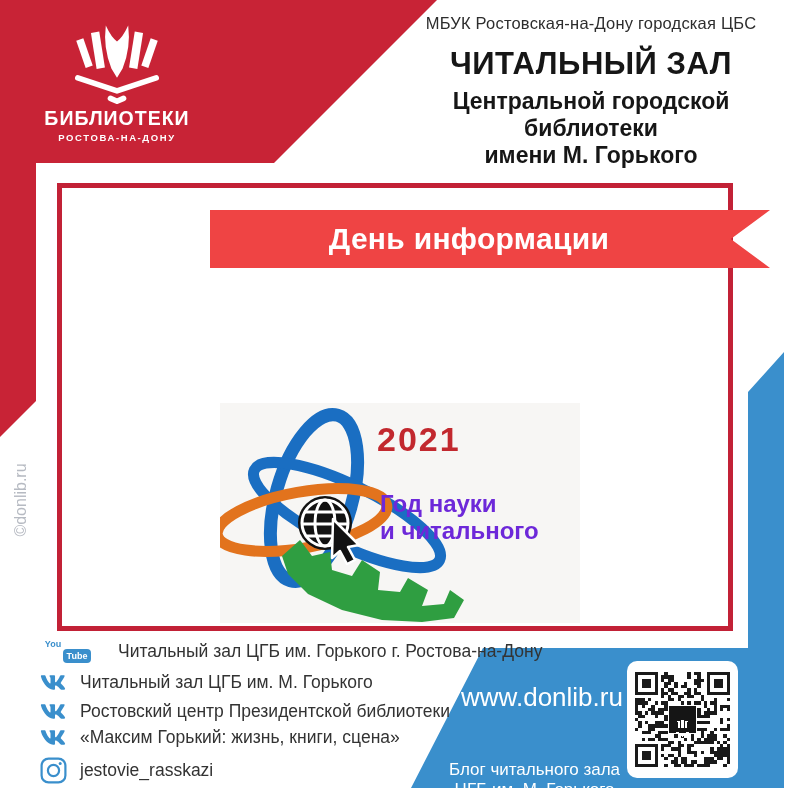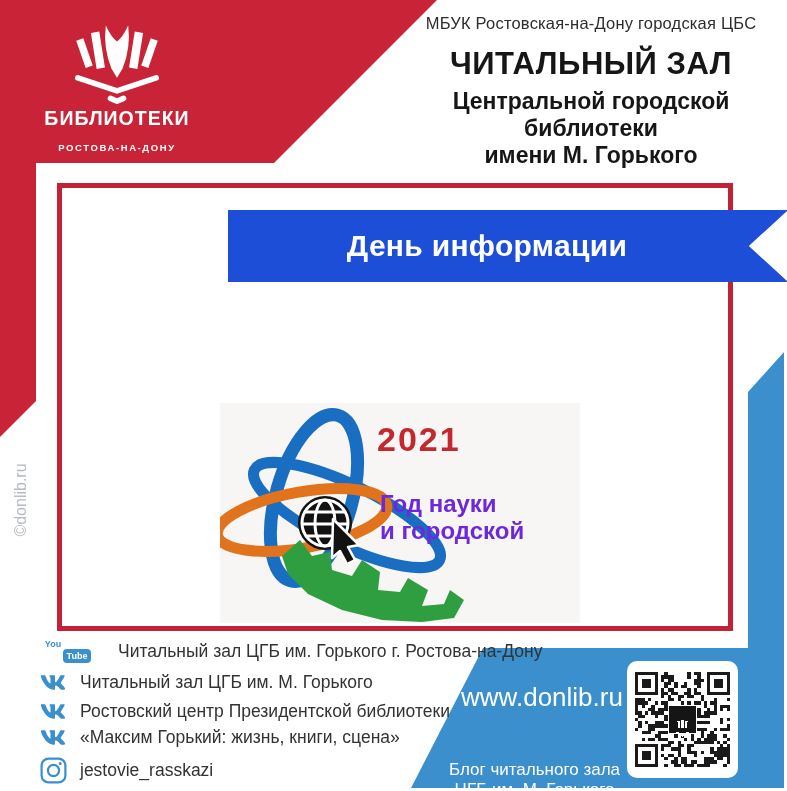--- a/index.html
+++ b/index.html
@@ -4,38 +4,38 @@
 <style>
   html,body{margin:0;padding:0;background:#ffffff;}
   .canvas{position:relative;width:787px;height:791px;background:#ffffff;overflow:hidden;
           font-family:"Liberation Sans","DejaVu Sans",sans-serif;}
   svg.bg{position:absolute;left:0;top:0;z-index:0;}
 
   
   .lib-logo{position:absolute;left:37px;top:20px;width:160px;z-index:3;text-align:center;color:#fff;}
   .lib-logo .book{display:block;margin:0 auto;}
   .lib-title{font-size:19.5px;font-weight:bold;letter-spacing:1px;margin-top:3px;}
-  .lib-sub{font-size:9.5px;font-weight:bold;letter-spacing:1.6px;margin-top:12px;}
+  .lib-sub{font-size:9.5px;font-weight:bold;letter-spacing:1.6px;margin-top:2px;}
 
   
   .header{position:absolute;left:400px;top:14px;width:382px;text-align:center;z-index:3;color:#161616;}
   .header .org{font-size:16.5px;color:#2d2d2d;margin-bottom:13px;letter-spacing:.2px;}
   .header .title{font-size:31px;font-weight:800;letter-spacing:.5px;margin-bottom:6px;}
   .header .sub{font-size:23px;font-weight:bold;line-height:27px;}
 
   
   .frame{position:absolute;left:57px;top:183px;width:676px;height:448px;
          border:5px solid #c22136;box-sizing:border-box;background:#ffffff;z-index:1;}
 
   
   .watermark{position:absolute;left:-24px;top:491px;width:90px;height:18px;z-index:4;
              transform:rotate(-90deg);color:#b6bac2;font-size:16px;text-align:center;}
 
   
-  .ribbon{position:absolute;left:228px;top:210px;width:560px;height:72px;background:#1d4ed8;
+  .ribbon{position:absolute;left:210px;top:210px;width:560px;height:58px;background:#ef4444;
           clip-path:polygon(0 0,100% 0,93% 50%,100% 100%,0 100%);z-index:5;
           display:flex;align-items:center;justify-content:center;}
   .ribbon span{color:#fff;font-size:30px;font-weight:bold;padding-right:42px;letter-spacing:.3px;}
 
   
   .headline{position:absolute;left:62px;top:288px;width:666px;text-align:center;z-index:2;
             color:#e8161d;font-size:34px;font-weight:bold;line-height:49px;letter-spacing:-.3px;}
 
   
   .science{position:absolute;left:220px;top:403px;width:360px;height:220px;background:#f7f6f4;z-index:2;}
@@ -115,21 +115,21 @@
         <ellipse cx="105" cy="120" rx="10" ry="23"></ellipse>
         <path d="M84,109 H126"></path>
         <path d="M82,121 H128"></path>
         <path d="M87,133 H123"></path>
       </g>
       <path d="M113,116 L139,142 L128,144 L135,157 L127,161 L120,148 L112,155 Z" fill="#121212" stroke="#ffffff" stroke-width="2.5" stroke-linejoin="round"></path>
     </svg>
     <div class="sci-year">2021</div>
     <div class="sci-cap">
       <div>Год науки</div>
-      <div>и городской</div>
+      <div>и читального</div>
     </div>
   </div>
 
   <svg width="0" height="0" style="position:absolute">
     <symbol id="vk-sym" viewBox="0 0 576 512">
       <path d="M545 117.7c3.7-12.5 0-21.7-17.8-21.7h-58.9c-15 0-21.9 7.9-25.6 16.7 0 0-30 73.1-72.4 120.5-13.7 13.7-20 18.1-27.5 18.1-3.7 0-9.4-4.4-9.4-16.9V117.7c0-15-4.2-21.7-16.6-21.7h-92.6c-9.4 0-15 7-15 13.5 0 14.2 21.2 17.5 23.4 57.5v86.8c0 19-3.4 22.5-10.9 22.5-20 0-68.6-73.4-97.4-157.4-5.8-16.3-11.5-22.9-26.6-22.9H38.8c-16.8 0-20.2 7.9-20.2 16.7 0 15.6 20 93.1 93.1 195.5C160.4 378.1 229 416 291.4 416c37.5 0 42.1-8.4 42.1-22.9 0-66.8-3.4-73.1 15.4-73.1 8.7 0 23.7 4.4 58.7 38.1 40 40 46.6 57.9 69 57.9h58.9c16.8 0 25.3-8.4 20.4-25-11.2-34.9-86.9-106.7-90.3-111.5-8.7-11.2-6.2-16.2 0-26.2 0.1-0.1 72-101.3 79.4-135.6z"></path>
     </symbol>
   </svg>
 
   <div class="social-row" style="top:640px;gap:38px;">

